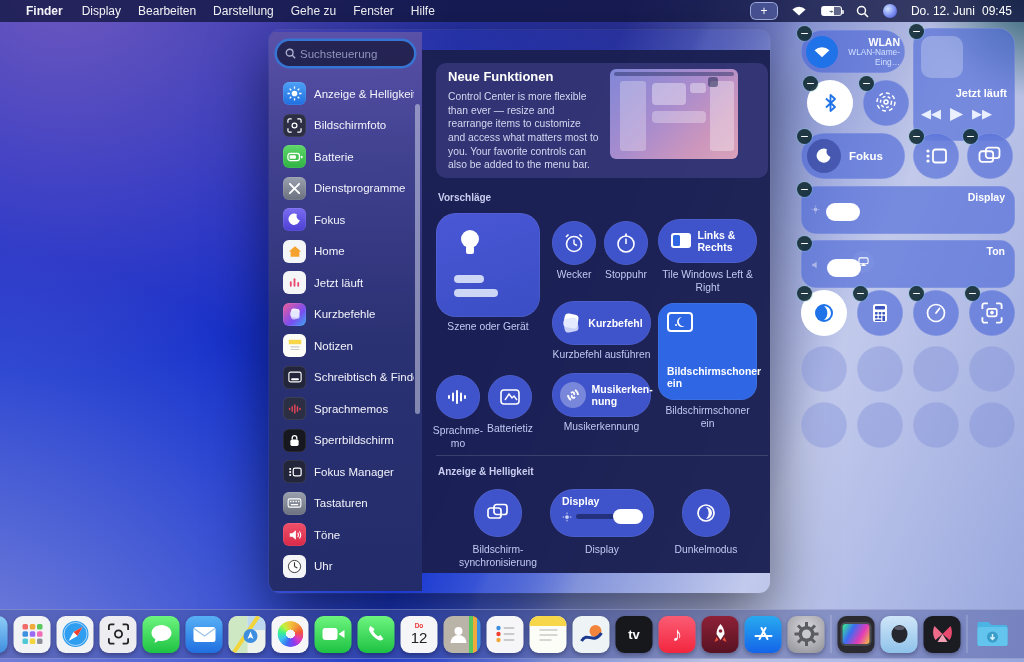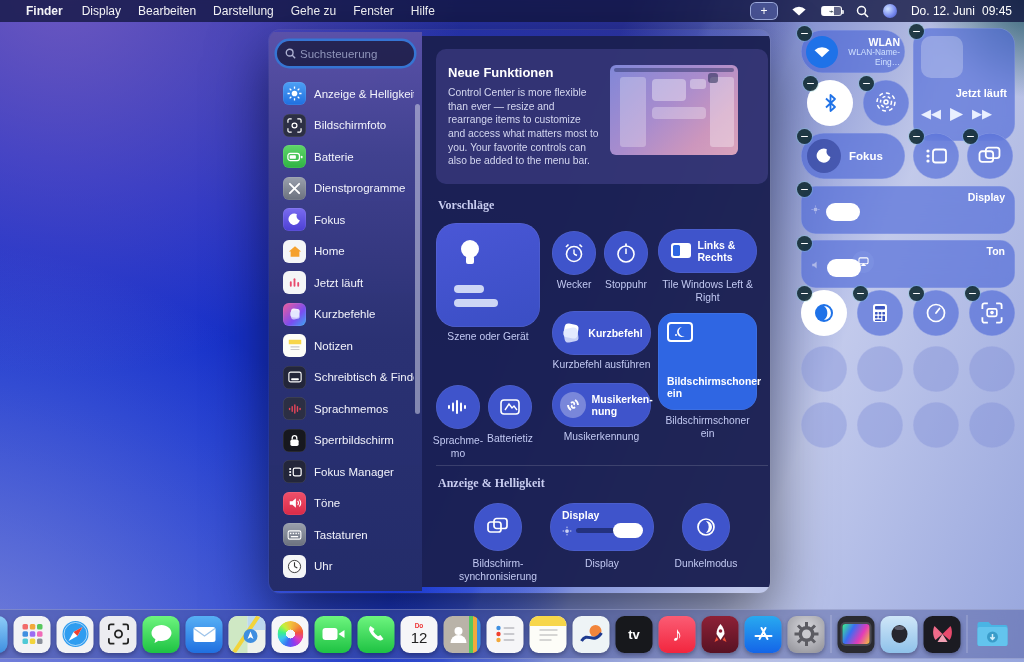--- a/index.html
+++ b/index.html
@@ -53,35 +53,35 @@
   .srow { display:flex; align-items:center; gap:8px; height:31.5px; padding:0 6px;
     border-radius:8px; color:#f2f3fb; font-size:11.5px; white-space:nowrap; overflow:hidden; }
   .srow.sel { background:rgba(150,155,215,.42); }
   .sicon { width:23px; height:23px; flex:none; border-radius:6px; display:flex;
     align-items:center; justify-content:center; box-shadow:inset 0 0 0 .5px rgba(255,255,255,.15); }
   .sb-scroll { position:absolute; right:2px; top:72px; width:5px; height:310px;
     border-radius:3px; background:rgba(205,210,230,.55); }
 
   .content { flex:1; position:relative; background:rgba(27,32,82,.97);
     padding:13px 18px 0 14px; color:#fff; }
-  .banner { background:rgba(74,72,148,.5); border-radius:10px; padding:16px 12px;
+  .banner { background:rgba(74,72,148,.5); border-radius:10px; padding:6px 12px;
     display:flex; gap:10px; margin-bottom:14px; }
   .banner h2 { font-size:13px; margin-bottom:6px; }
   .banner p { font-size:10.3px; line-height:1.32; color:#d4d7f0; width:152px; }
   .preview { width:128px; height:90px; flex:none; border-radius:6px; position:relative; overflow:hidden;
     background:linear-gradient(135deg,#8087d8 0%, #a98ccd 45%, #cc96bd 75%, #d9a3bb 100%); }
   .preview .pvbar { position:absolute; left:4px; right:4px; top:3px; height:4px; border-radius:2px; background:rgba(30,40,90,.45); }
   .preview .pvcol { position:absolute; left:10px; top:12px; width:26px; bottom:8px; border-radius:3px; background:rgba(255,255,255,.28); }
   .preview .pvt1 { position:absolute; left:42px; top:14px; width:34px; height:22px; border-radius:4px; background:rgba(255,255,255,.38); }
   .preview .pvt2 { position:absolute; left:80px; top:14px; width:16px; height:10px; border-radius:3px; background:rgba(255,255,255,.38); }
   .preview .pvt3 { position:absolute; left:42px; top:42px; width:54px; height:12px; border-radius:4px; background:rgba(255,255,255,.3); }
   .preview .pvr { position:absolute; right:4px; top:12px; width:24px; bottom:8px; border-radius:3px; background:rgba(255,255,255,.34); }
   .preview .pvcur { position:absolute; right:20px; top:8px; width:10px; height:10px; border-radius:3px; background:rgba(20,30,70,.5); }
 
-  .sect-label { font-size:12px; font-weight:bold; color:#c9cdf0; margin:2px 0 10px 2px;font-family:Liberation Serif, serif; }
+  .sect-label { font-size:10px; font-weight:bold; color:#c9cdf0; margin:2px 0 10px 2px; }
   .sugg-wrap { position:relative; height:236px; }
   .tile { position:absolute; background:#3f54cb; box-shadow:inset 0 0 0 .5px rgba(255,255,255,.12); }
   .cap { position:absolute; font-size:10.3px; color:#c2c9f2; text-align:center; line-height:1.25; }
   .t-scene { left:0; top:0; width:104px; height:104px; border-radius:20px;
     background:linear-gradient(160deg,#4a57d6,#3a4ec4); }
   .t-circ { width:44px; height:44px; border-radius:50%; display:flex; align-items:center; justify-content:center; }
   .t-pill { width:99px; height:44px; border-radius:22px; display:flex; align-items:center;
     justify-content:center; gap:6px; font-size:10.5px; font-weight:bold; }
   .t-saver { left:222px; top:90px; width:99px; height:97px; border-radius:16px; background:#2f66e3;
     padding:9px; font-size:10.4px; font-weight:bold; line-height:1.2; display:flex;
@@ -341,42 +341,42 @@
                 <circle cx="2.5" cy="3" r="1.2"></circle>
                 <circle cx="2.5" cy="6.5" r="1.2"></circle>
                 <circle cx="2.5" cy="10" r="1.2"></circle>
                 <rect x="6" y="2" width="9" height="9" rx="2" fill="none" stroke="#fff" stroke-width="1.4"></rect>
               </g>
             </svg>
         </span>
           <span>Fokus Manager</span>
       </div>
       <div class="srow">
-        <span class="sicon" style="background:linear-gradient(180deg,#f0506a,#d92a48)">
-          <svg width="14" height="12" viewBox="0 0 16 13">
-              <path d="M2 4.5h3L9 1v11L5 8.5H2Z" fill="#fff"></path>
-              <path d="M11 4a4 4 0 0 1 0 5M13 2.5a6.5 6.5 0 0 1 0 8" stroke="#fff" stroke-width="1.3" fill="none"></path>
-            </svg>
-        </span>
-          <span>Töne</span>
-      </div>
-      <div class="srow">
         <span class="sicon" style="background:linear-gradient(180deg,#9aa0ad,#6b717e)">
           <svg width="15" height="10" viewBox="0 0 16 11">
               <rect x="1" y="1" width="14" height="9" rx="1.8" fill="none" stroke="#fff" stroke-width="1.2"></rect>
               <g fill="#fff">
                 <rect x="3" y="3" width="1.6" height="1.6"></rect>
                 <rect x="6" y="3" width="1.6" height="1.6"></rect>
                 <rect x="9" y="3" width="1.6" height="1.6"></rect>
                 <rect x="12" y="3" width="1.2" height="1.6"></rect>
                 <rect x="4" y="6.6" width="8" height="1.4"></rect>
               </g>
             </svg>
         </span>
           <span>Tastaturen</span>
+      </div>
+      <div class="srow">
+        <span class="sicon" style="background:linear-gradient(180deg,#f0506a,#d92a48)">
+          <svg width="14" height="12" viewBox="0 0 16 13">
+              <path d="M2 4.5h3L9 1v11L5 8.5H2Z" fill="#fff"></path>
+              <path d="M11 4a4 4 0 0 1 0 5M13 2.5a6.5 6.5 0 0 1 0 8" stroke="#fff" stroke-width="1.3" fill="none"></path>
+            </svg>
+        </span>
+          <span>Töne</span>
       </div>
       <div class="srow">
         <span class="sicon" style="background:#f4f5f7">
           <svg width="15" height="15" viewBox="0 0 16 16">
               <circle cx="8" cy="8" r="6.5" fill="#fff" stroke="#333" stroke-width="1"></circle>
               <g stroke="#333" stroke-width="1.2">
                 <line x1="8" y1="8" x2="8" y2="3.5"></line>
                 <line x1="8" y1="8" x2="11" y2="9.5"></line>
               </g>
             </svg>

